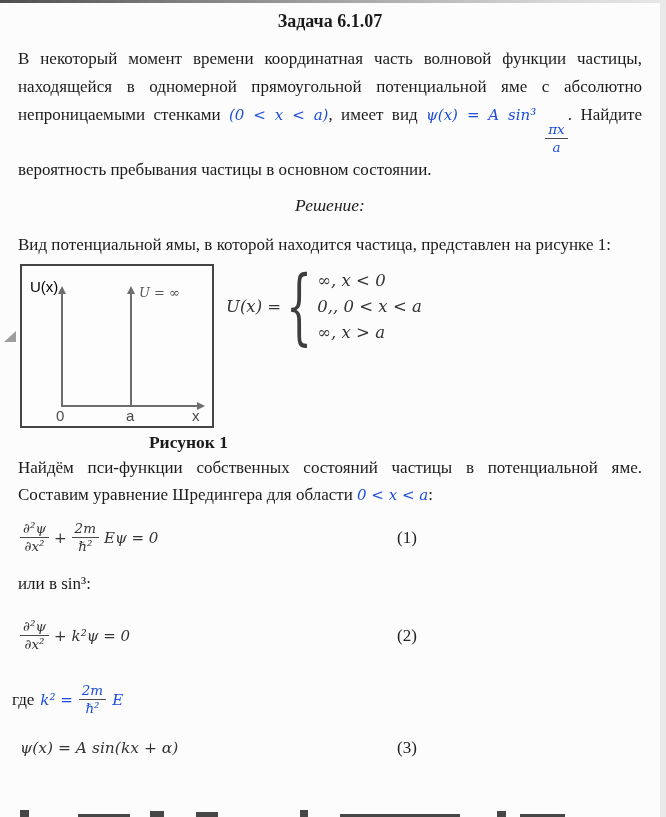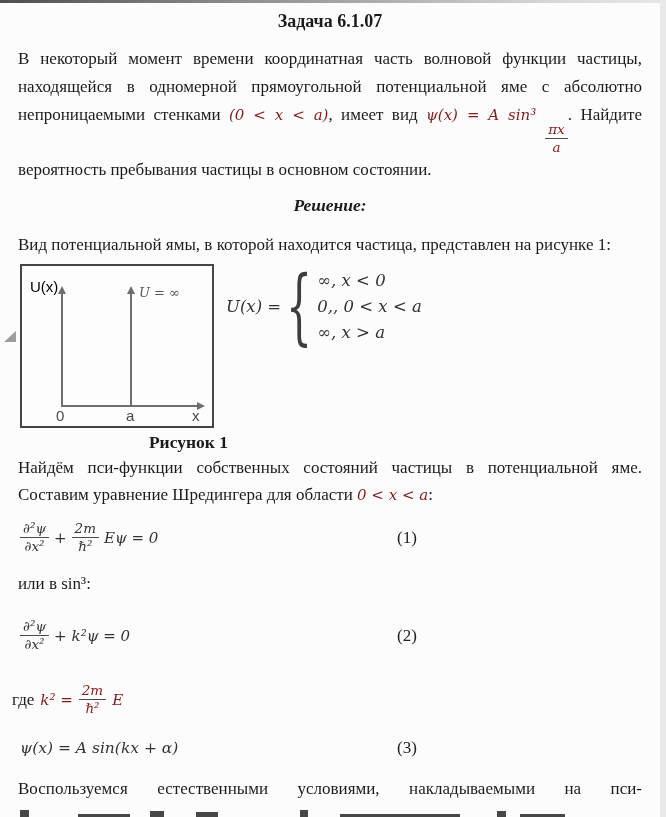--- a/index.html
+++ b/index.html
@@ -26,32 +26,32 @@
   .para {
     margin: 0 18px;
     font-size: 17px;
     line-height: 28px;
     text-align: justify;
   }
   .p1 { margin-top: 12px; }
   .solution-heading {
     margin-top: 10px;
     text-align: center;
-    font-weight: bold;
+    font-weight: normal;
     font-style: italic;
     font-size: 17.5px;
     line-height: 22px;
   }
   .intro { margin-top: 15px; }
 
   
   .math {
     font-family: "DejaVu Serif", "DejaVu Sans", serif;
     font-style: italic;
-    color: #7f1d1d;
+    color: #1d4ed8;
     font-size: 15px;
   }
   .ifrac {
     display: inline-flex;
     flex-direction: column;
     align-items: center;
     vertical-align: -14px;
     font-size: 13.5px;
     line-height: 1.25;
   }
@@ -250,21 +250,20 @@
       </span>
       <span class="gap"></span>
     <span class="math">E</span>
   </div>
 
   <div class="eq eq3 math">
     <span class="body">ψ(x) = A sin(kx + α)</span>
     <span class="eq-num">(3)</span>
   </div>
 
-  <div class="closing">Воспользуемся естественными условиями, накладываемыми на пси-</div>
 
   <div class="clip-frag" style="left:20px; top:810px; width:9px; height:7px;"></div>
   <div class="clip-frag" style="left:78px; top:814px; width:52px; height:3px;"></div>
   <div class="clip-frag" style="left:150px; top:811px; width:14px; height:6px;"></div>
   <div class="clip-frag" style="left:196px; top:812px; width:22px; height:5px;"></div>
   <div class="clip-frag" style="left:300px; top:810px; width:8px; height:7px;"></div>
   <div class="clip-frag" style="left:340px; top:814px; width:120px; height:3px;"></div>
   <div class="clip-frag" style="left:497px; top:811px; width:9px; height:6px;"></div>
   <div class="clip-frag" style="left:520px; top:814px; width:45px; height:3px;"></div>
 

